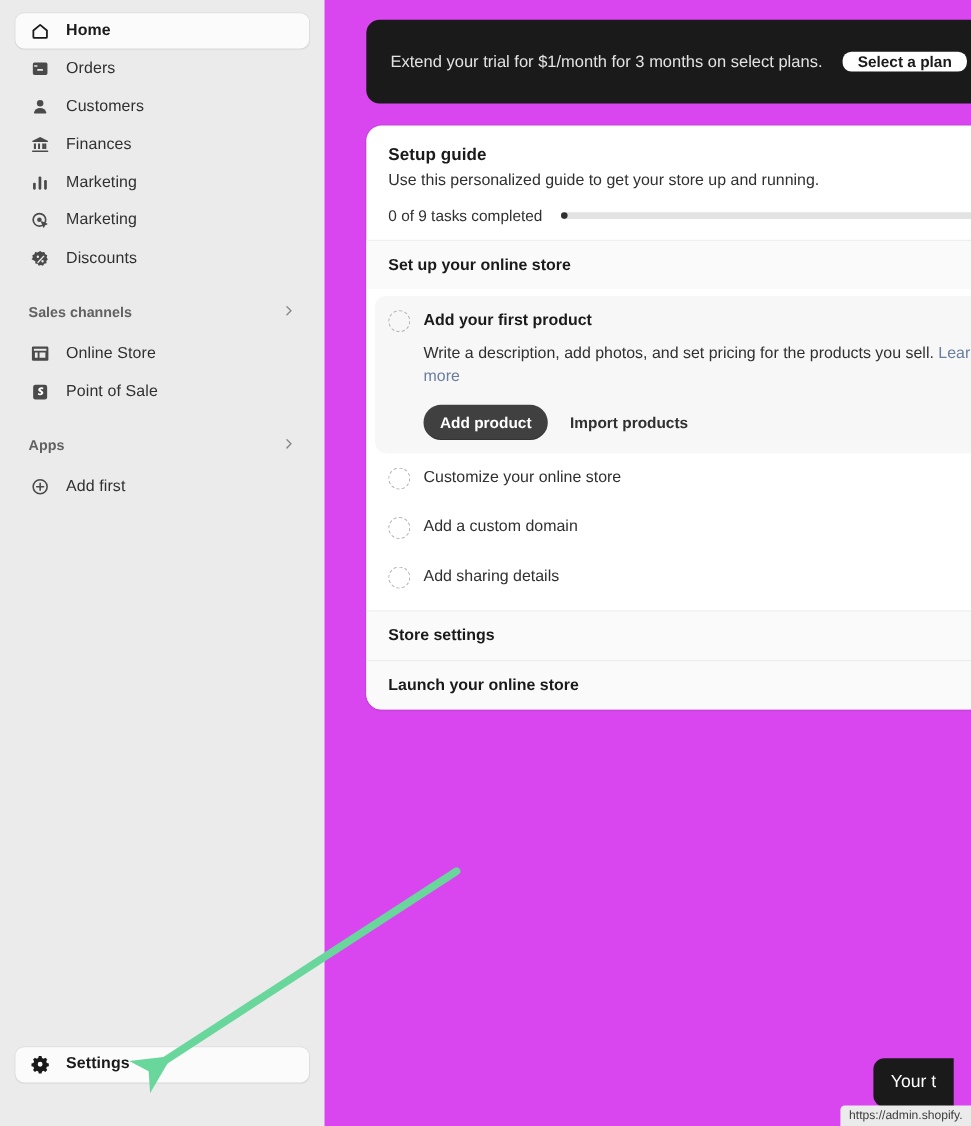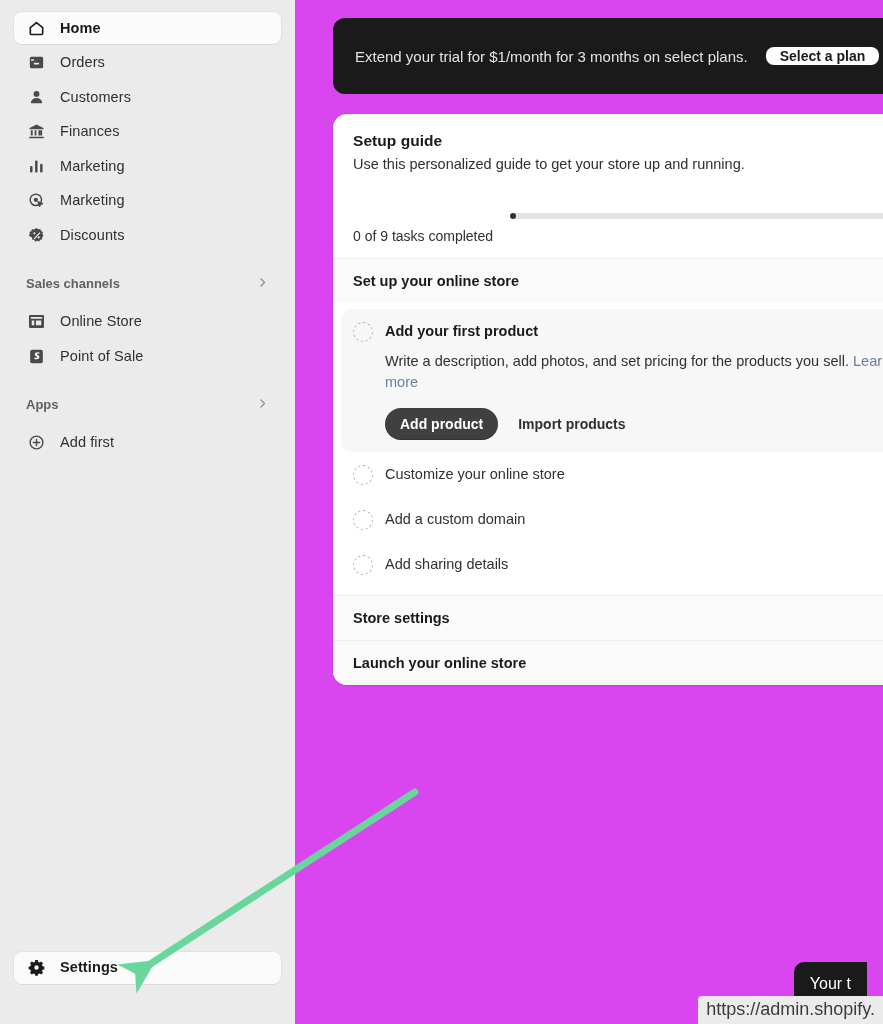--- a/index.html
+++ b/index.html
@@ -109,21 +109,21 @@
     width: 612px;
     background: #ffffff;
     border-radius: 14px;
     box-shadow: 0 0 0 1px rgba(0,0,0,.05), 0 1px 2px rgba(0,0,0,.07);
     overflow: hidden;
   }
   .card-head { padding: 18px 20px 14px 20px; }
   .card-title { font-size: 15.5px; font-weight: 700; color: #1a1a1a; letter-spacing: .05px; }
   .card-sub { font-size: 14.5px; color: #303030; margin-top: 6px; }
   .progress-row { display: flex; align-items: center; gap: 17px; margin-top: 16px; }
-  .progress-label { font-size: 14px; color: #303030; white-space: nowrap; margin-top: 40px; }
+  .progress-label { font-size: 14px; color: #303030; white-space: nowrap; }
   .progress-track {
     flex: 1 1 auto;
     height: 6px;
     background: #e3e3e3;
     border-radius: 3px;
     position: relative;
   }
   .progress-fill {
     position: absolute; left: 0; top: 0; bottom: 0;
     width: 6px;
@@ -210,21 +210,21 @@
     padding: 13px 16px;
     font-size: 16px;
     white-space: nowrap;
     z-index: 50;
   }
   .statusbar {
     position: absolute;
     right: 0; bottom: 0;
     background: #ebebeb;
     color: #3c3c3c;
-    font-size: 18px;
+    font-size: 11px;
     padding: 3px 8px 4px 8px;
     border-radius: 4px 0 0 0;
     white-space: nowrap;
     z-index: 60;
   }
 </style>
 </head>
 <body>
 
 <div class="app">

